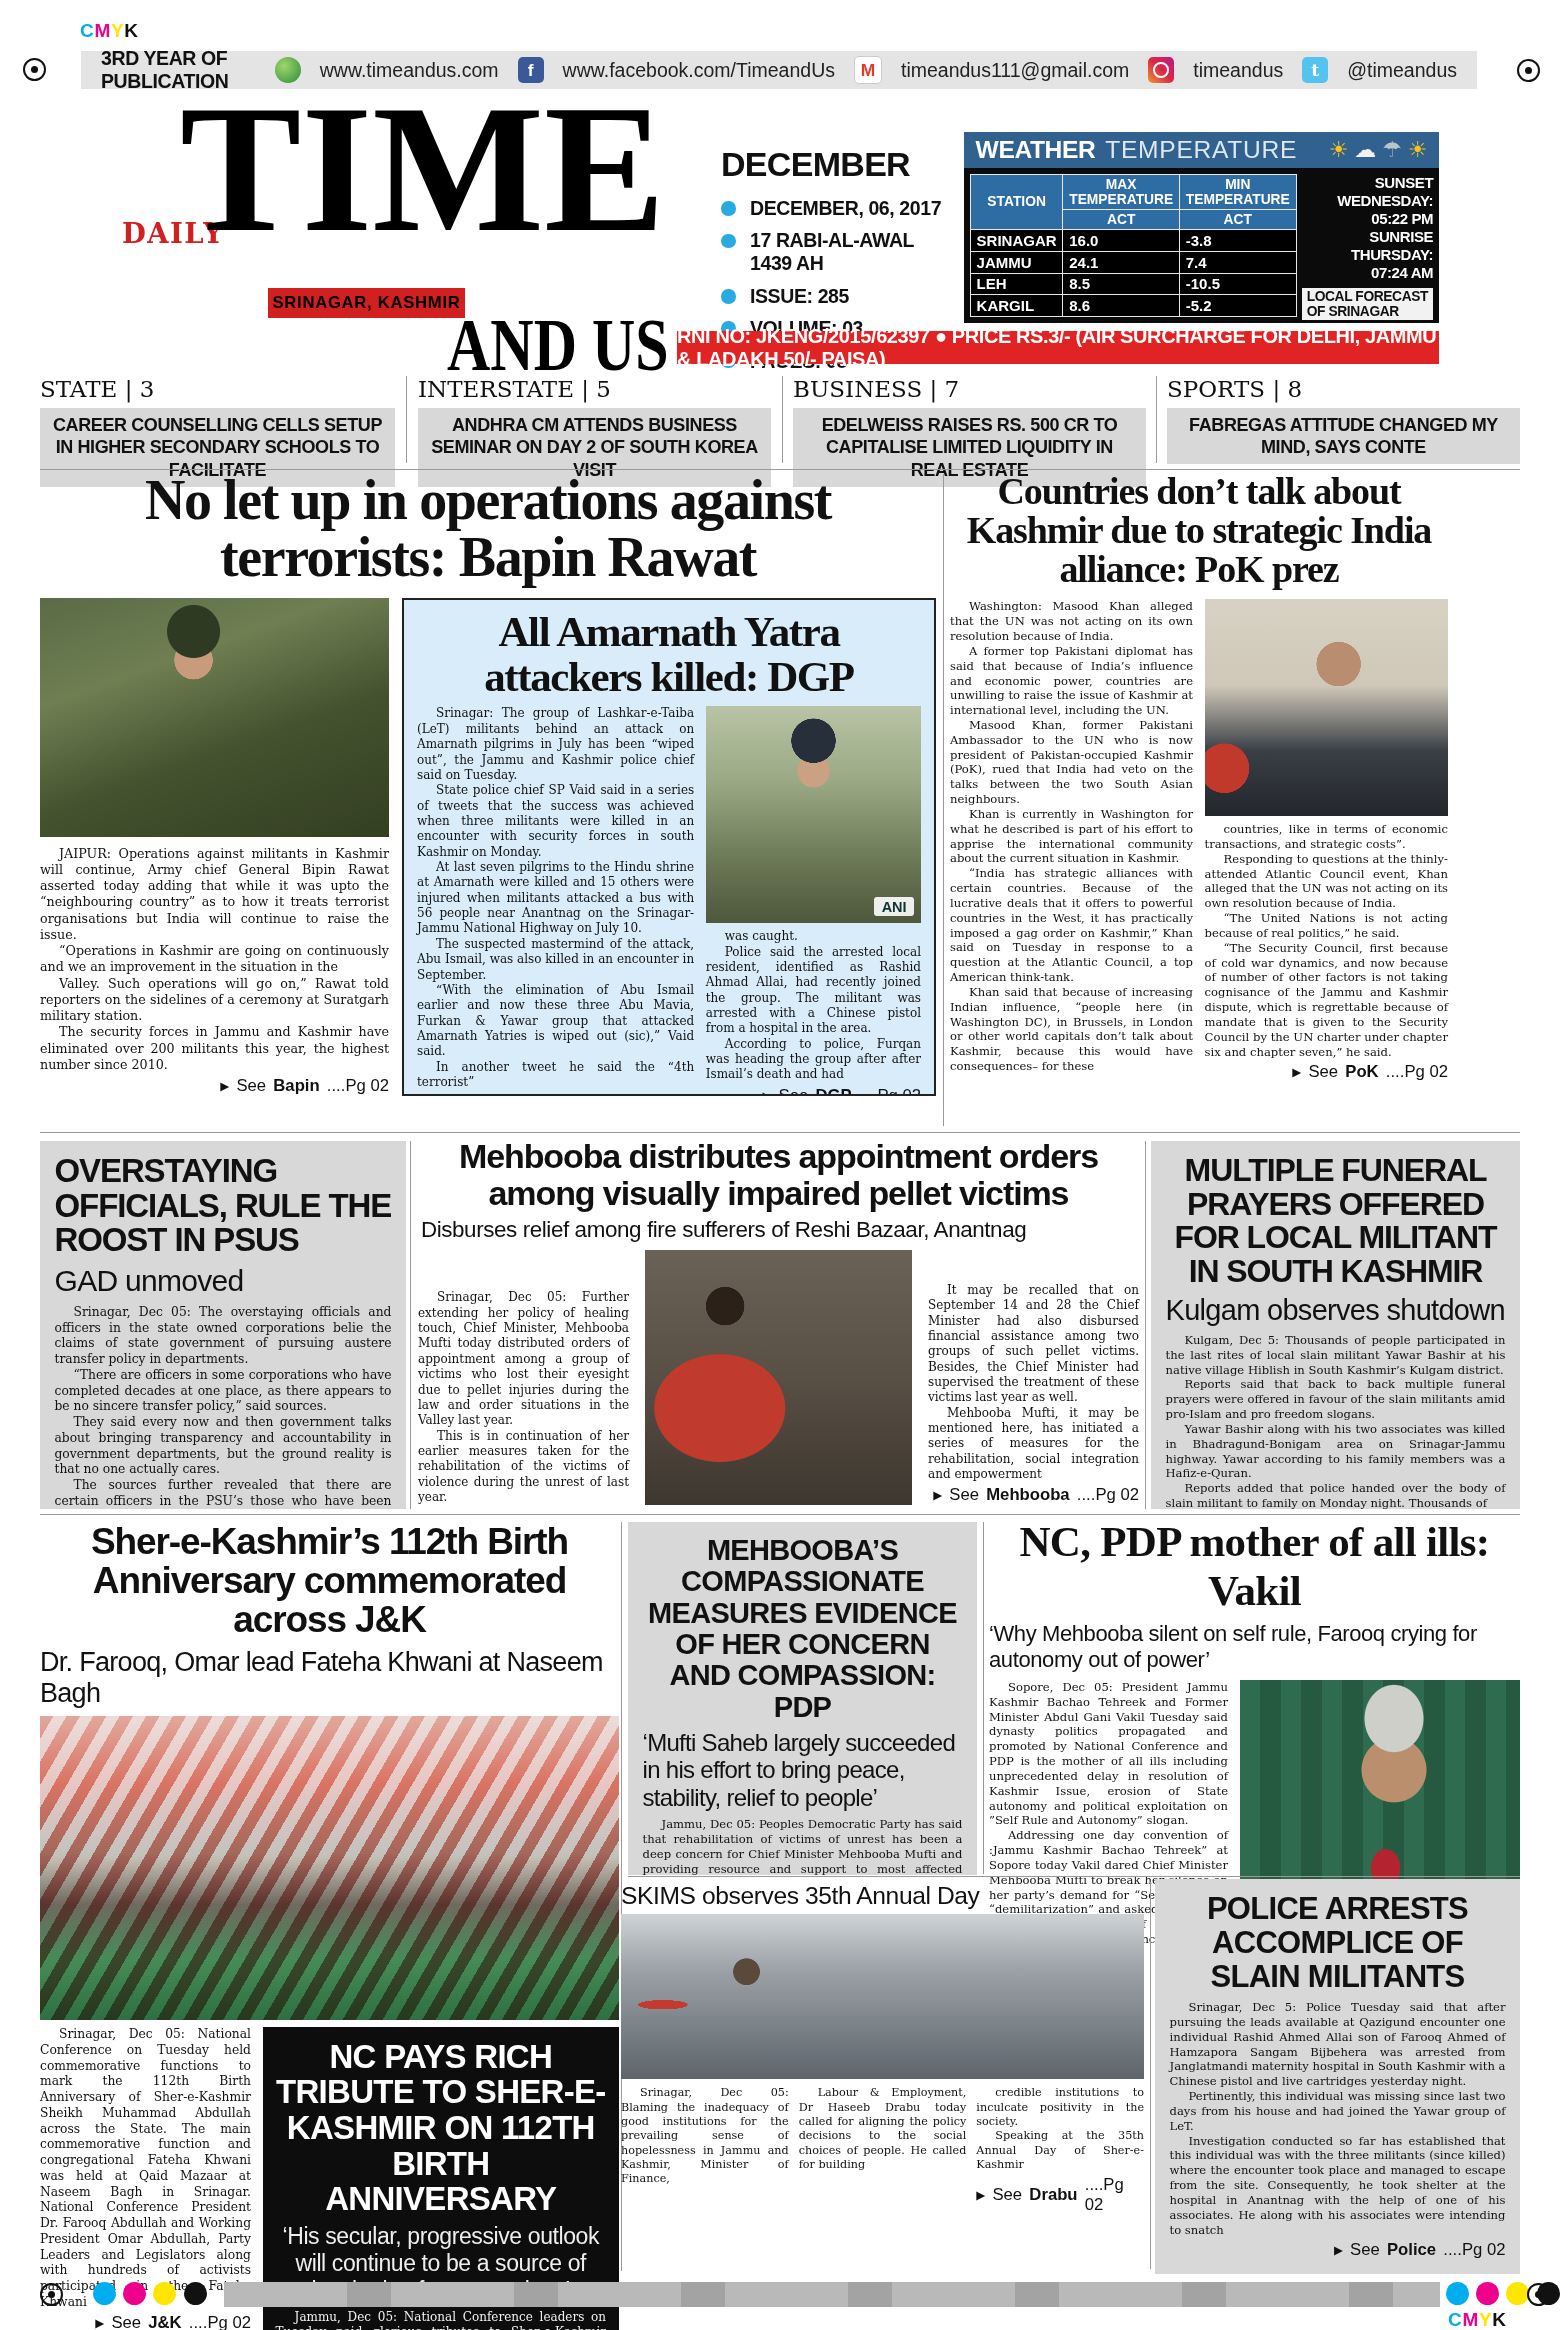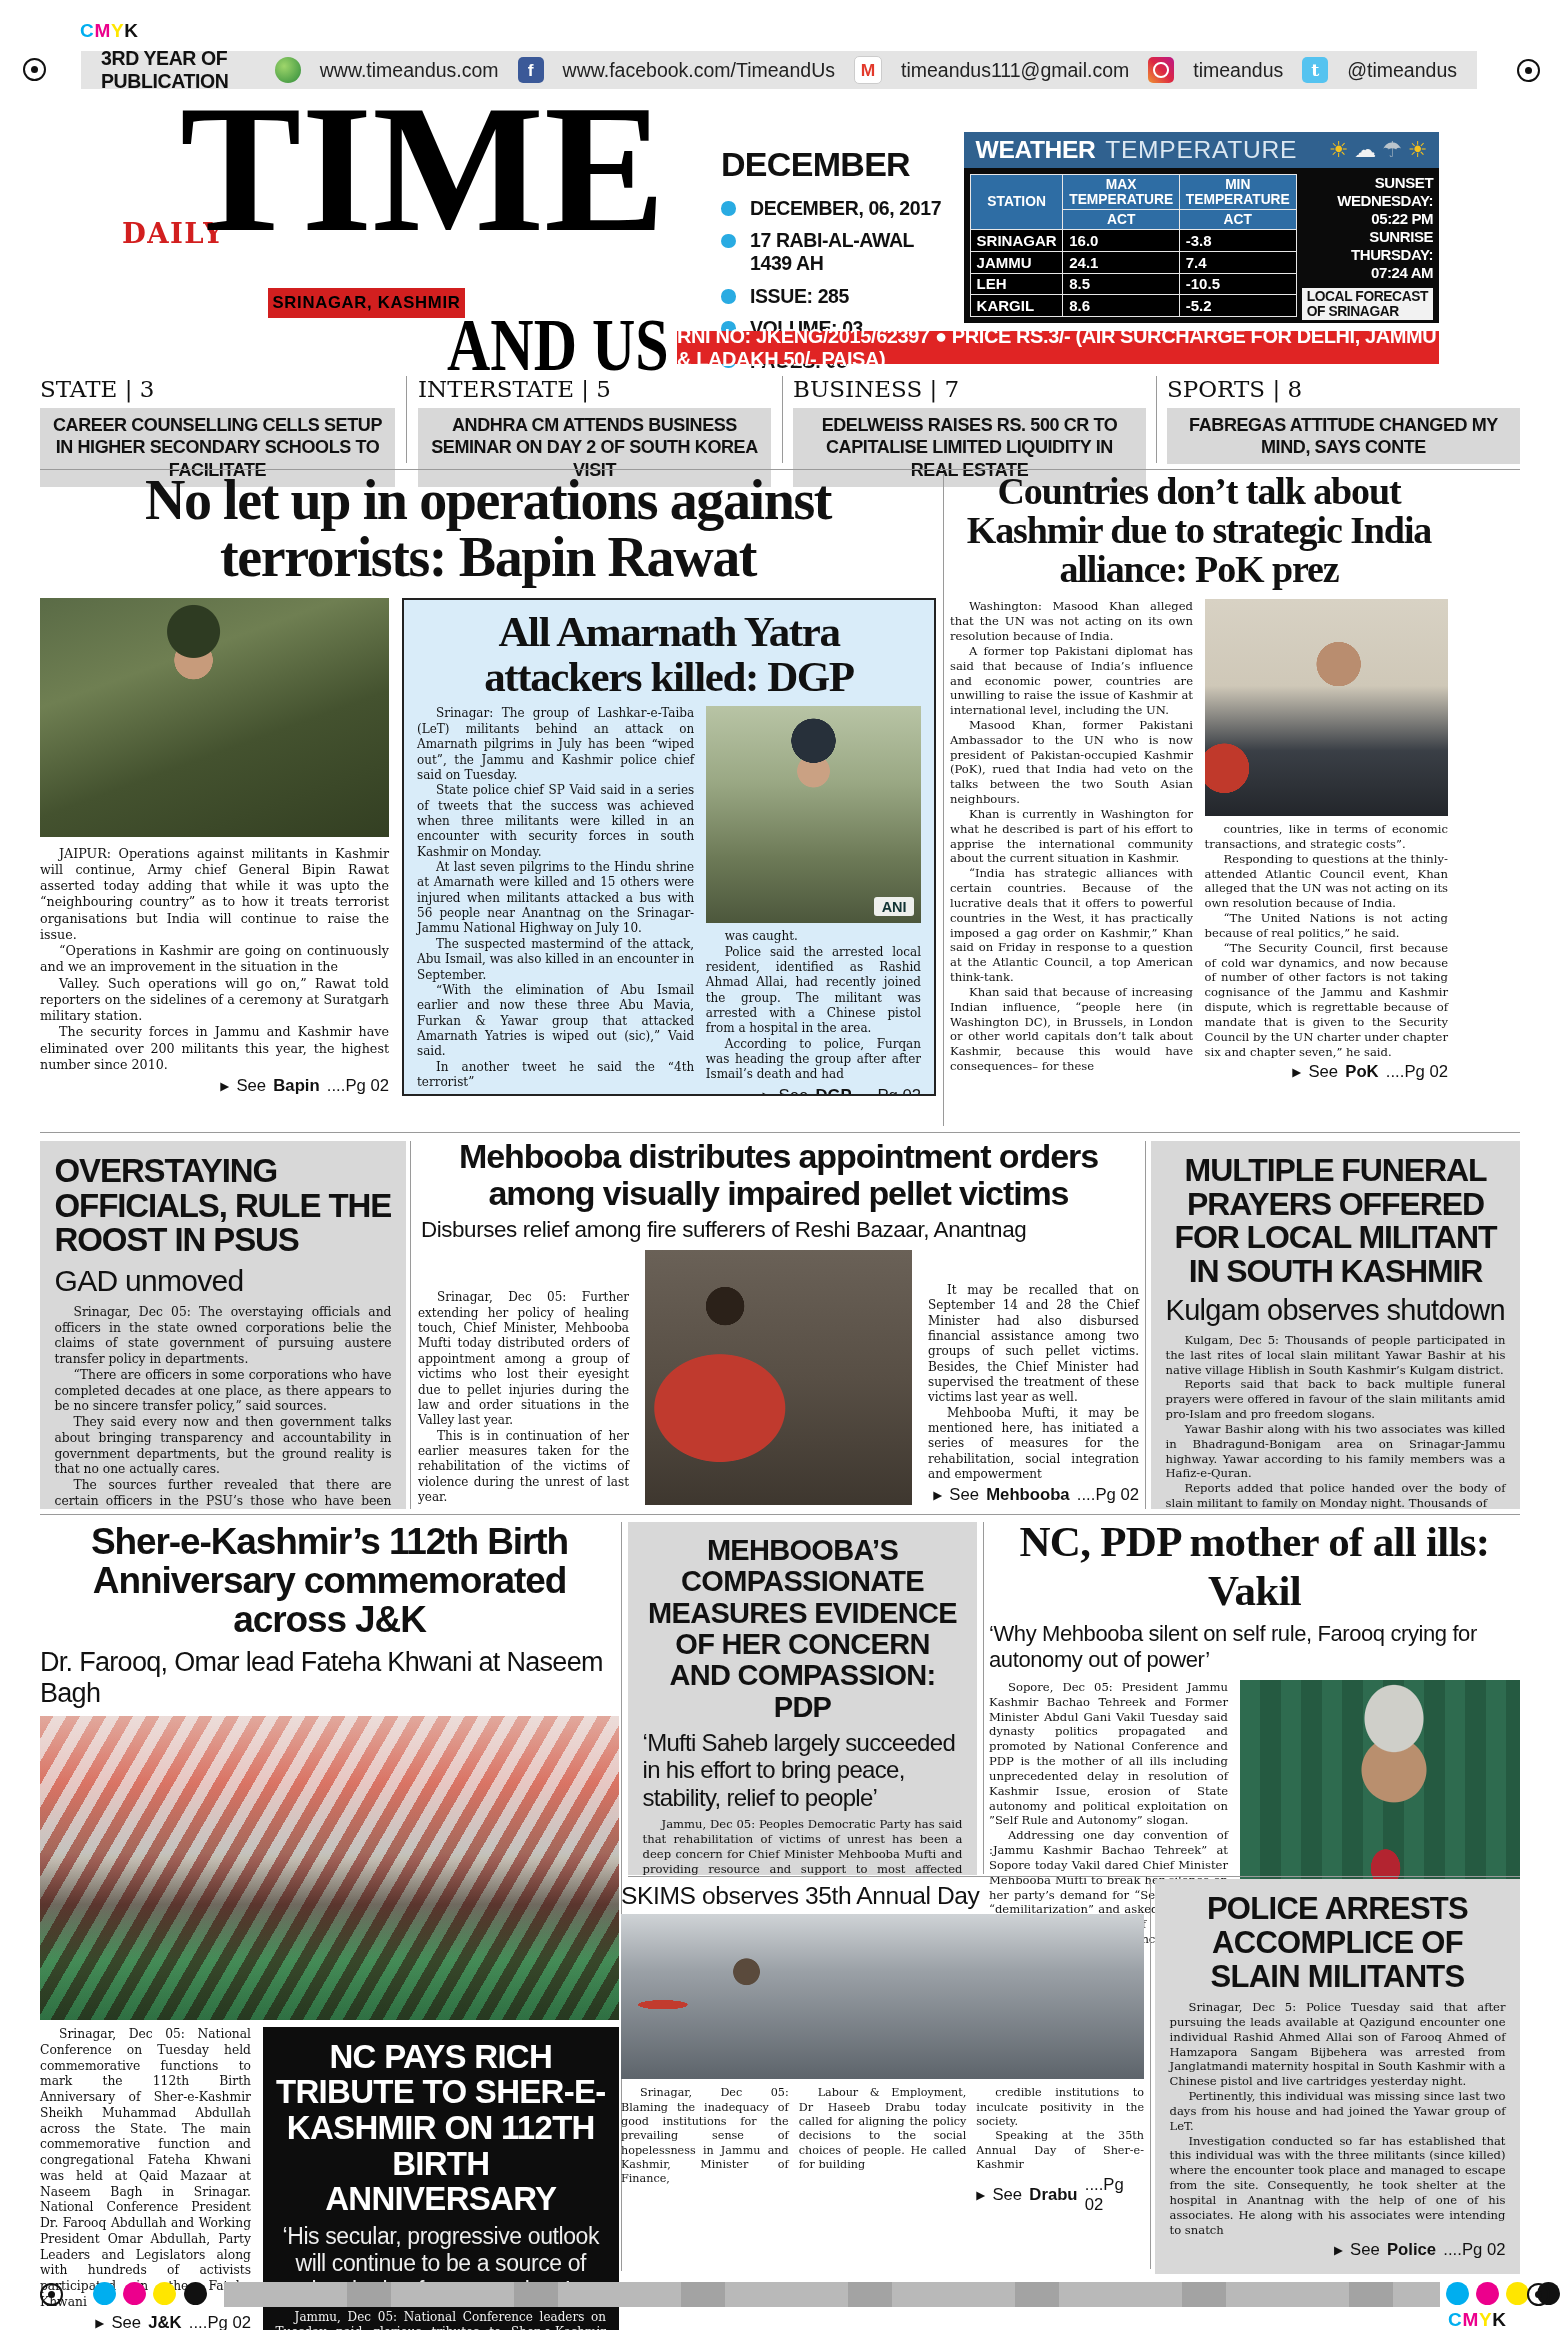--- a/index.html
+++ b/index.html
@@ -358,21 +358,21 @@
   <div class="vr" style="left:943px;top:474px;height:652px;"></div>
 
   <section class="pok">
     <h1>Countries don’t talk about Kashmir due to strategic India alliance: PoK prez</h1>
     <div class="pok-cols">
       <div class="pok-c1">
           <p class="para">Washington: Masood Khan alleged that the UN was not acting on its own resolution because of India.</p>
           <p class="para">A former top Pakistani diplomat has said that because of India’s influence and economic power, countries are unwilling to raise the issue of Kashmir at international level, including the UN.</p>
           <p class="para">Masood Khan, former Pakistani Ambassador to the UN who is now president of Pakistan-occupied Kashmir (PoK), rued that India had veto on the talks between the two South Asian neighbours.</p>
           <p class="para">Khan is currently in Washington for what he described is part of his effort to apprise the international community about the current situation in Kashmir.</p>
-          <p class="para">“India has strategic alliances with certain countries. Because of the lucrative deals that it offers to powerful countries in the West, it has practically imposed a gag order on Kashmir,” Khan said on Friday in response to a question at the Atlantic Council, a top American think-tank.</p>
+          <p class="para">“India has strategic alliances with certain countries. Because of the lucrative deals that it offers to powerful countries in the West, it has practically imposed a gag order on Kashmir,” Khan said on Tuesday in response to a question at the Atlantic Council, a top American think-tank.</p>
           <p class="para">Khan said that because of increasing Indian influence, “people here (in Washington DC), in Brussels, in London or other world capitals don’t talk about Kashmir, because this would have consequences– for these</p>
         </div>
       <div class="pok-c2">
         <div class="photo photo-pok"></div>
         <div>
             <p class="para">countries, like in terms of economic transactions, and strategic costs”.</p>
             <p class="para">Responding to questions at the thinly-attended Atlantic Council event, Khan alleged that the UN was not acting on its own resolution because of India.</p>
             <p class="para">“The United Nations is not acting because of real politics,” he said.</p>
             <p class="para">“The Security Council, first because of cold war dynamics, and now because of number of other factors is not taking cognisance of the Jammu and Kashmir dispute, which is regrettable because of mandate that is given to the Security Council by the UN charter under chapter six and chapter seven,” he said.</p>
           </div>

